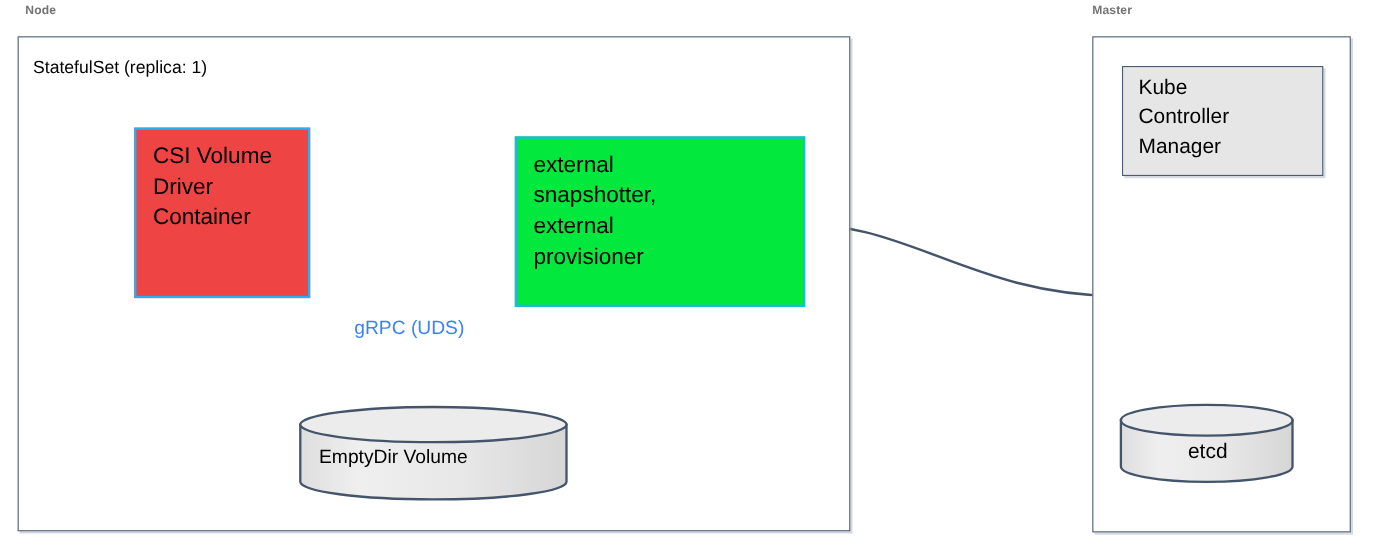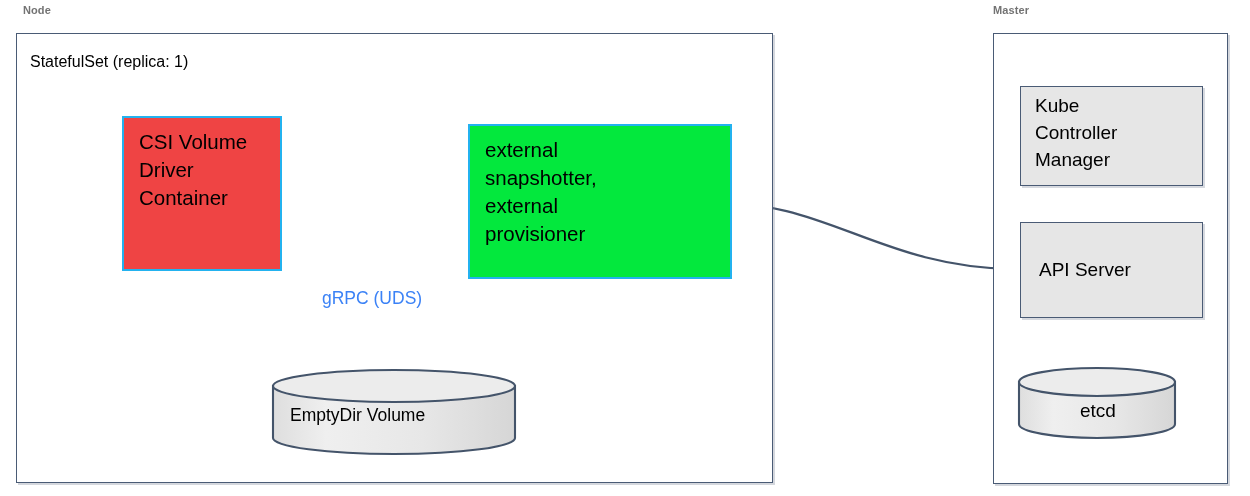--- a/index.html
+++ b/index.html
@@ -159,29 +159,26 @@
     </defs>
     <path d="M5,18 L5,70 A 121,16 0 0 0 247,70 L247,18 Z" fill="url(#cylg1)" stroke="#44546a" stroke-width="2.1"></path>
     <ellipse cx="126" cy="18" rx="121" ry="16" fill="#ececec" stroke="#44546a" stroke-width="2.1"></ellipse>
   </svg>
   <div class="abs cyl-label" style="left:290px;top:405px;font-size:17.5px;">EmptyDir Volume</div>
 
   <div class="abs group-caption" style="left:993px;top:5px;">Master</div>
 
   <div class="abs group-box" style="left:993px;top:33px;width:235px;height:451px;"></div>
 
-  <div class="abs grey-box" style="left:1020px;top:60px;width:183px;height:100px;margin-top:26px;">
+  <div class="abs grey-box" style="left:1020px;top:60px;width:183px;height:100px;">
     <div class="txt">Kube
 Controller
 Manager</div>
   </div>
 
-  <div class="abs grey-box centered" style="left:1020px;top:222px;width:183px;height:96px;">
-    <div class="txt">API Server</div>
-  </div>
 
   <svg class="abs" style="left:1014px;top:366px;width:168px;height:84px;" viewBox="0 0 168 84">
     <defs>
       <linearGradient id="cylg2" x1="0" y1="0" x2="1" y2="0">
         <stop offset="0%" stop-color="#dedede"></stop>
         <stop offset="22%" stop-color="#efefef"></stop>
         <stop offset="62%" stop-color="#e7e7e7"></stop>
         <stop offset="100%" stop-color="#d6d6d6"></stop>
       </linearGradient>
     </defs>

